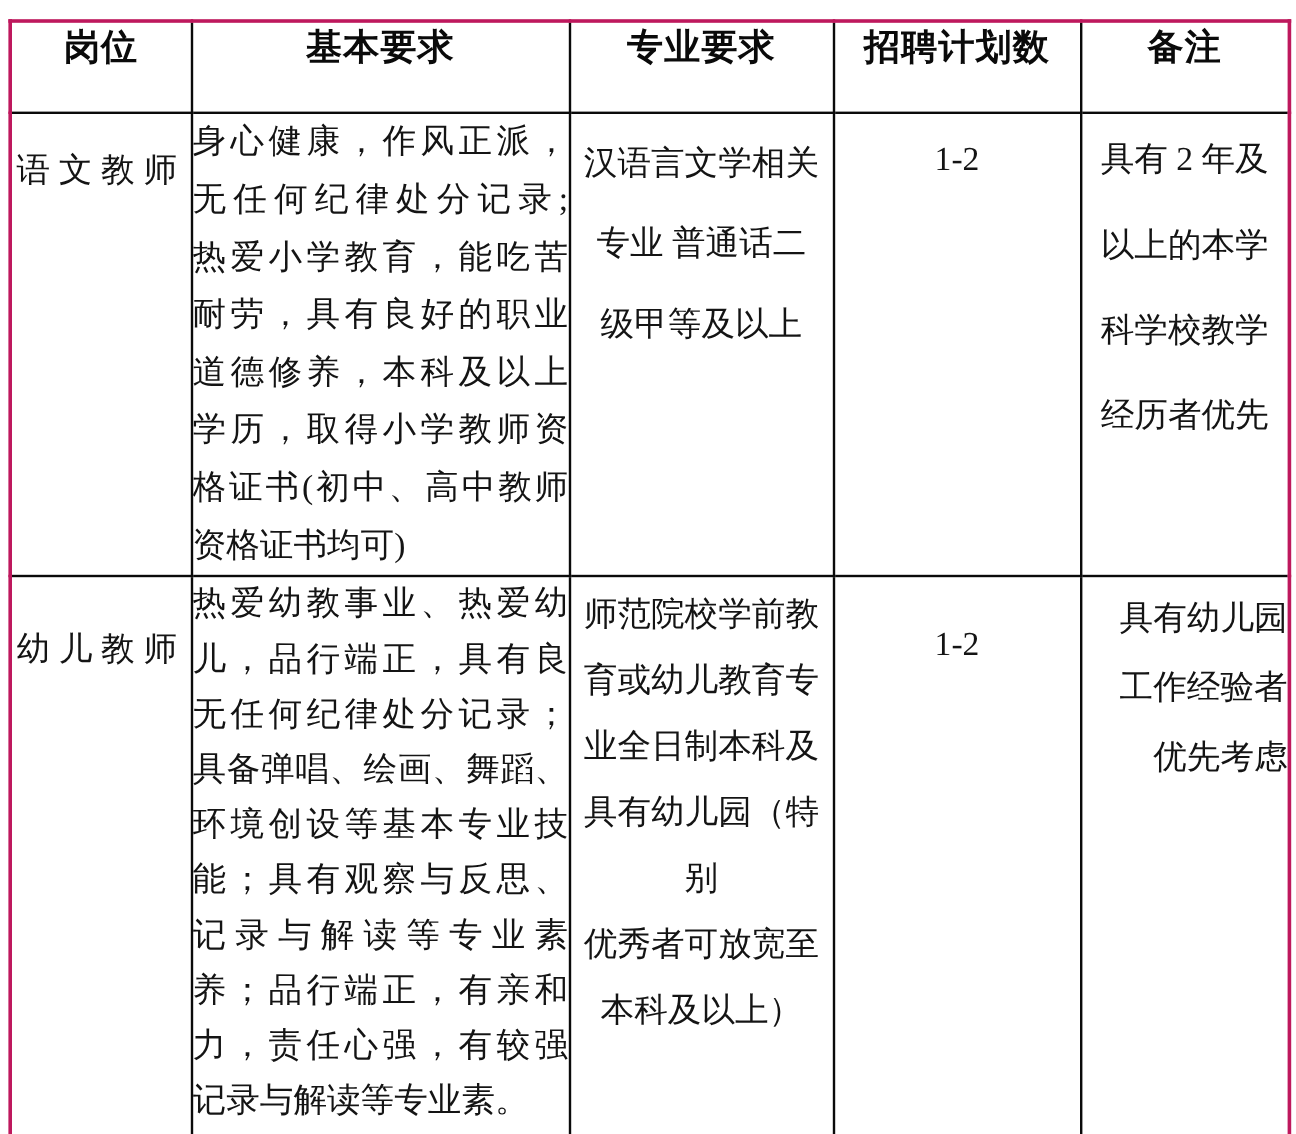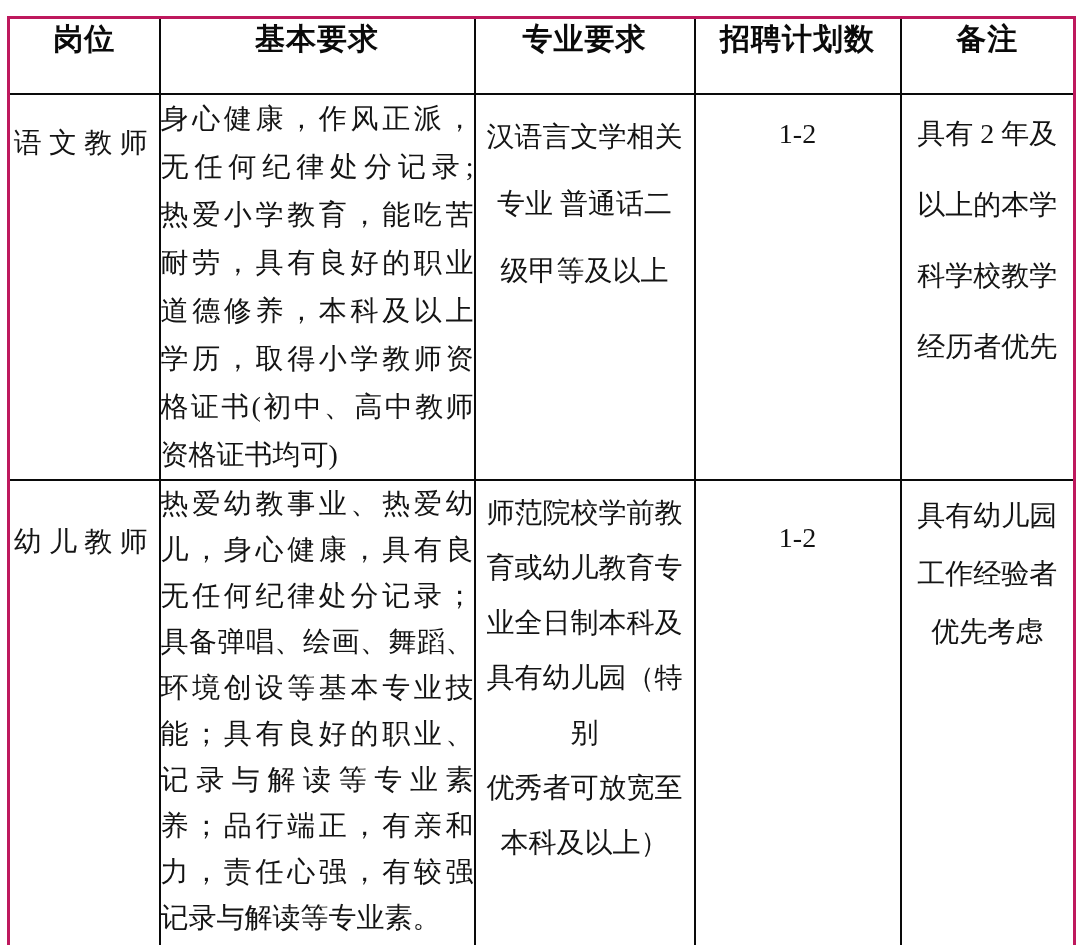--- a/index.html
+++ b/index.html
@@ -78,21 +78,21 @@
   .cell-major.r2 { padding-top: 6px; }
   .cell-major.r2 .line { line-height: 55px; font-family: Liberation Mono, monospace; }
 
   .cell-plan { text-align: center; line-height: 30px; }
   .cell-plan.r1 { padding-top: 24px; }
   .cell-plan.r2 { padding-top: 42px; }
 
   .cell-note.r1 { padding-top: 3px; }
   .cell-note.r1 .line { line-height: 71px; }
   .cell-note.r2 { padding-top: 6px; }
-  .cell-note.r2 .line { line-height: 58px; }
+  .cell-note.r2 .line { line-height: 58px; text-align: right; }
 </style>
 </head>
 <body>
 
 <div class="page">
   <table class="recruit">
     <colgroup>
       <col style="width:151px">
       <col style="width:315px">
       <col style="width:220px">
@@ -131,25 +131,25 @@
             <div class="line">具有 2 年及</div>
             <div class="line">以上的本学</div>
             <div class="line">科学校教学</div>
             <div class="line">经历者优先</div>
           </td>
       </tr>
       <tr class="row-2">
         <td class="cell cell-pos r2">幼儿教师</td>
         <td class="cell cell-basic r2">
             <div class="line">热爱幼教事业、热爱幼</div>
-            <div class="line">儿，身心健康，具有良</div>
+            <div class="line">儿，品行端正，具有良</div>
             <div class="line">无任何纪律处分记录；</div>
             <div class="line">具备弹唱、绘画、舞蹈、</div>
             <div class="line">环境创设等基本专业技</div>
-            <div class="line">能；具有良好的职业、</div>
+            <div class="line">能；具有观察与反思、</div>
             <div class="line">记录与解读等专业素</div>
             <div class="line">养；品行端正，有亲和</div>
             <div class="line">力，责任心强，有较强</div>
             <div class="line">记录与解读等专业素。</div>
           </td>
         <td class="cell cell-major center-lines r2">
             <div class="line">师范院校学前教</div>
             <div class="line">育或幼儿教育专</div>
             <div class="line">业全日制本科及</div>
             <div class="line">具有幼儿园（特别</div>

